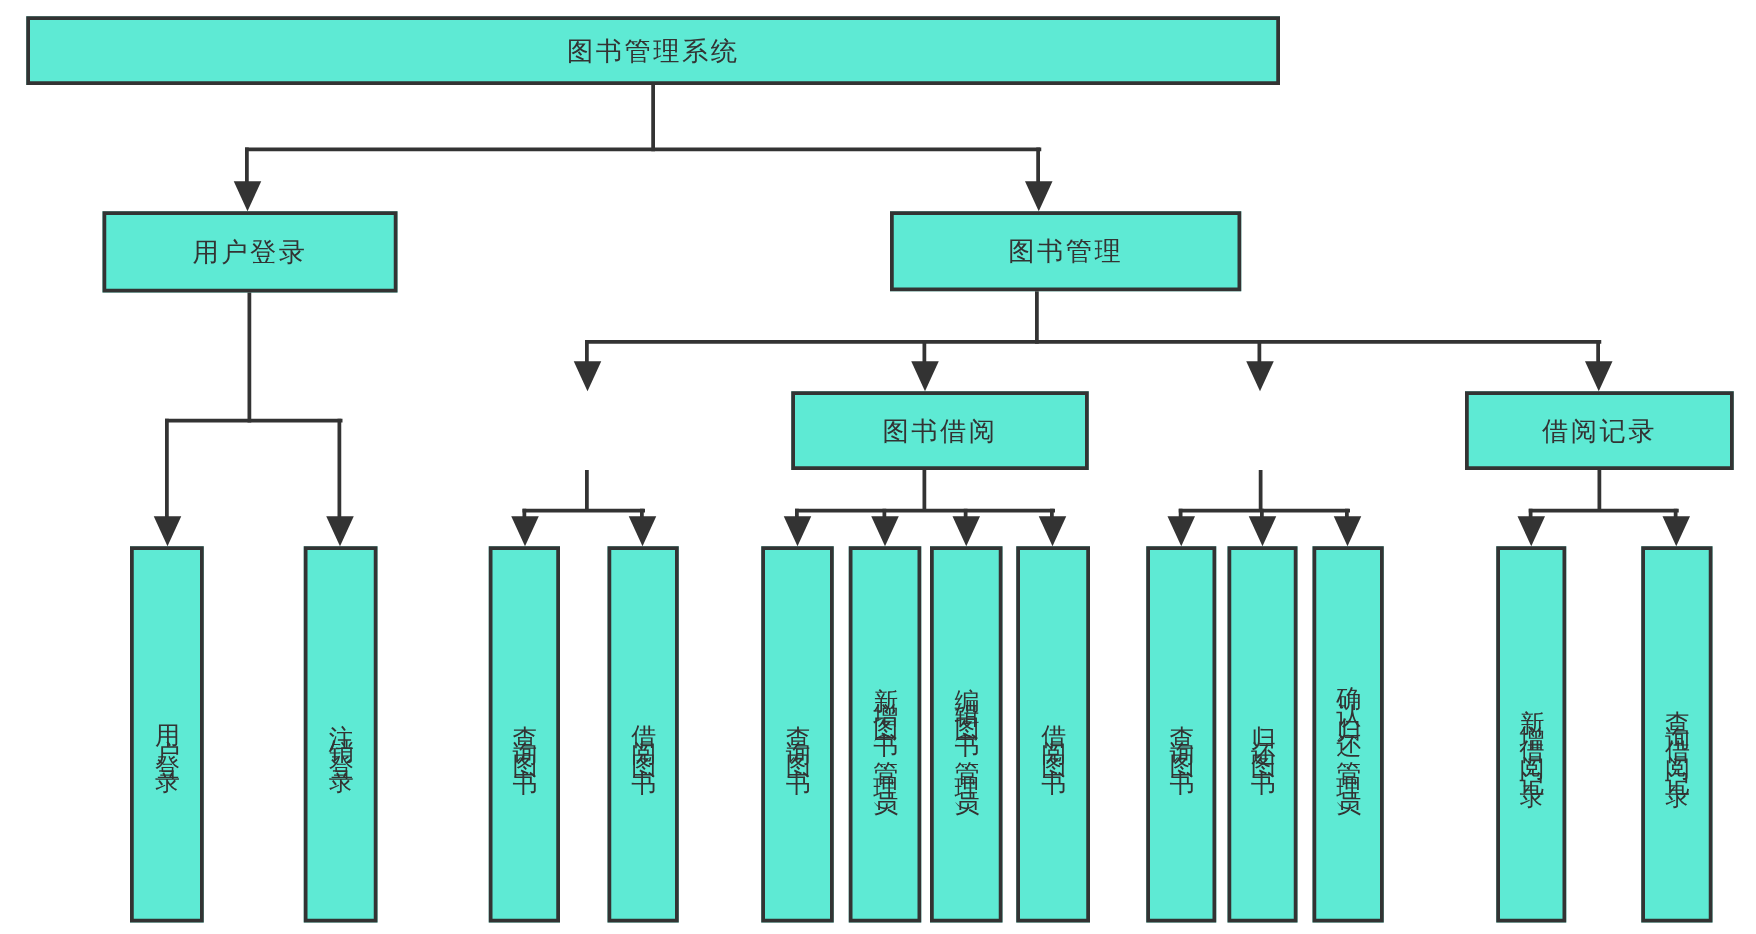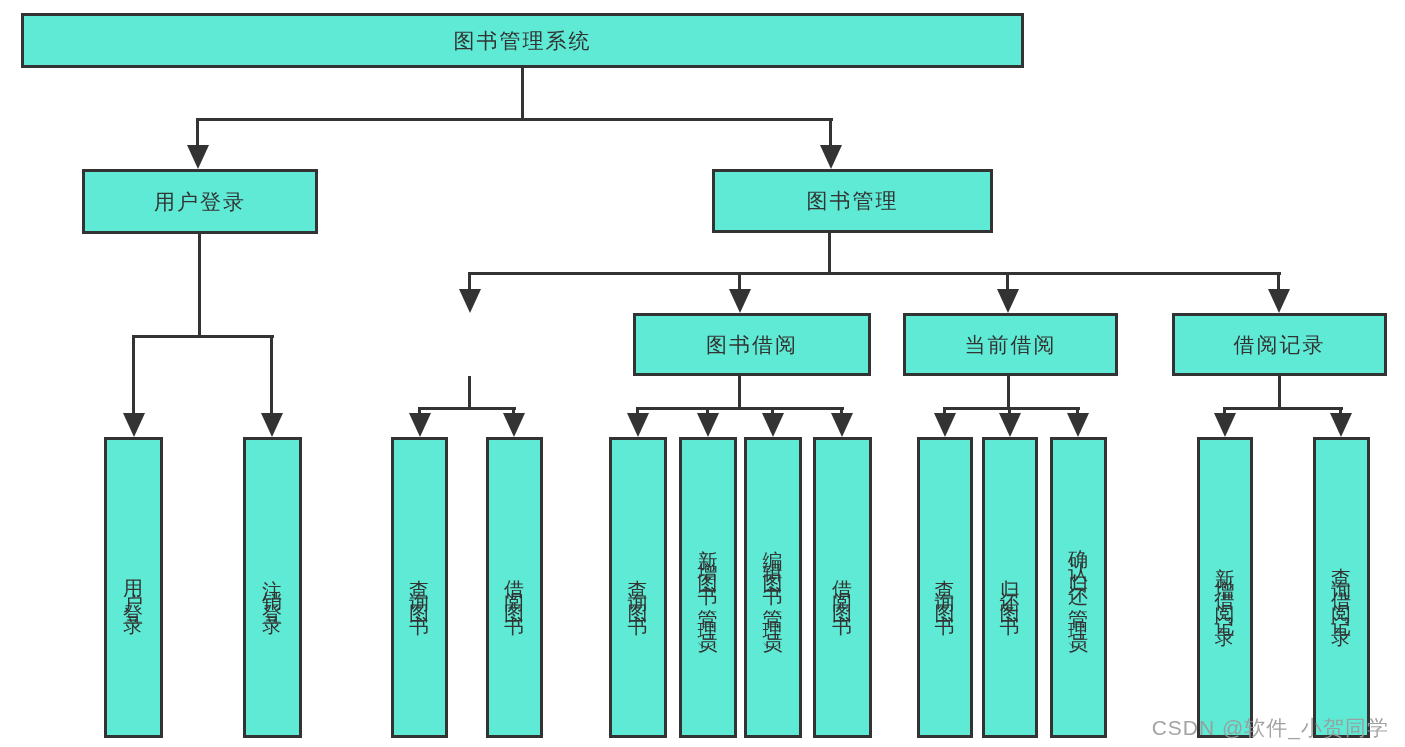--- a/index.html
+++ b/index.html
@@ -60,23 +60,20 @@
 
   <div class="box hbox" style="left:712px;top:169px;width:281px;height:64px;">
     <span>图书管理</span>
   </div>
 
 
   <div class="box hbox" style="left:633px;top:313px;width:238px;height:63px;">
     <span>图书借阅</span>
   </div>
 
-  <div class="box hbox" style="left:903px;top:313px;width:215px;height:63px;">
-    <span>当前借阅</span>
-  </div>
 
   <div class="box hbox" style="left:1172px;top:313px;width:215px;height:63px;">
     <span>借阅记录</span>
   </div>
 
   <div class="box vbox" style="left:104px;top:437px;width:59px;height:301px;">
     <span>用户登录</span>
   </div>
   <div class="box vbox" style="left:243px;top:437px;width:59px;height:301px;">
     <span>注销登录</span>
@@ -172,15 +169,14 @@
   <div class="head" style="left:999px;top:413px;"></div>
   <div class="line" style="left:1076px;top:407px;width:3px;height:12px;"></div>
   <div class="head" style="left:1067px;top:413px;"></div>
 
   <div class="line" style="left:1223px;top:407px;width:120px;height:3px;"></div>
   <div class="line" style="left:1223px;top:407px;width:3px;height:12px;"></div>
   <div class="head" style="left:1214px;top:413px;"></div>
   <div class="line" style="left:1339px;top:407px;width:3px;height:12px;"></div>
   <div class="head" style="left:1330px;top:413px;"></div>
 
-  <div class="watermark">CSDN @软件_小贺同学</div>
 
 </div>
 
 </body></html>

